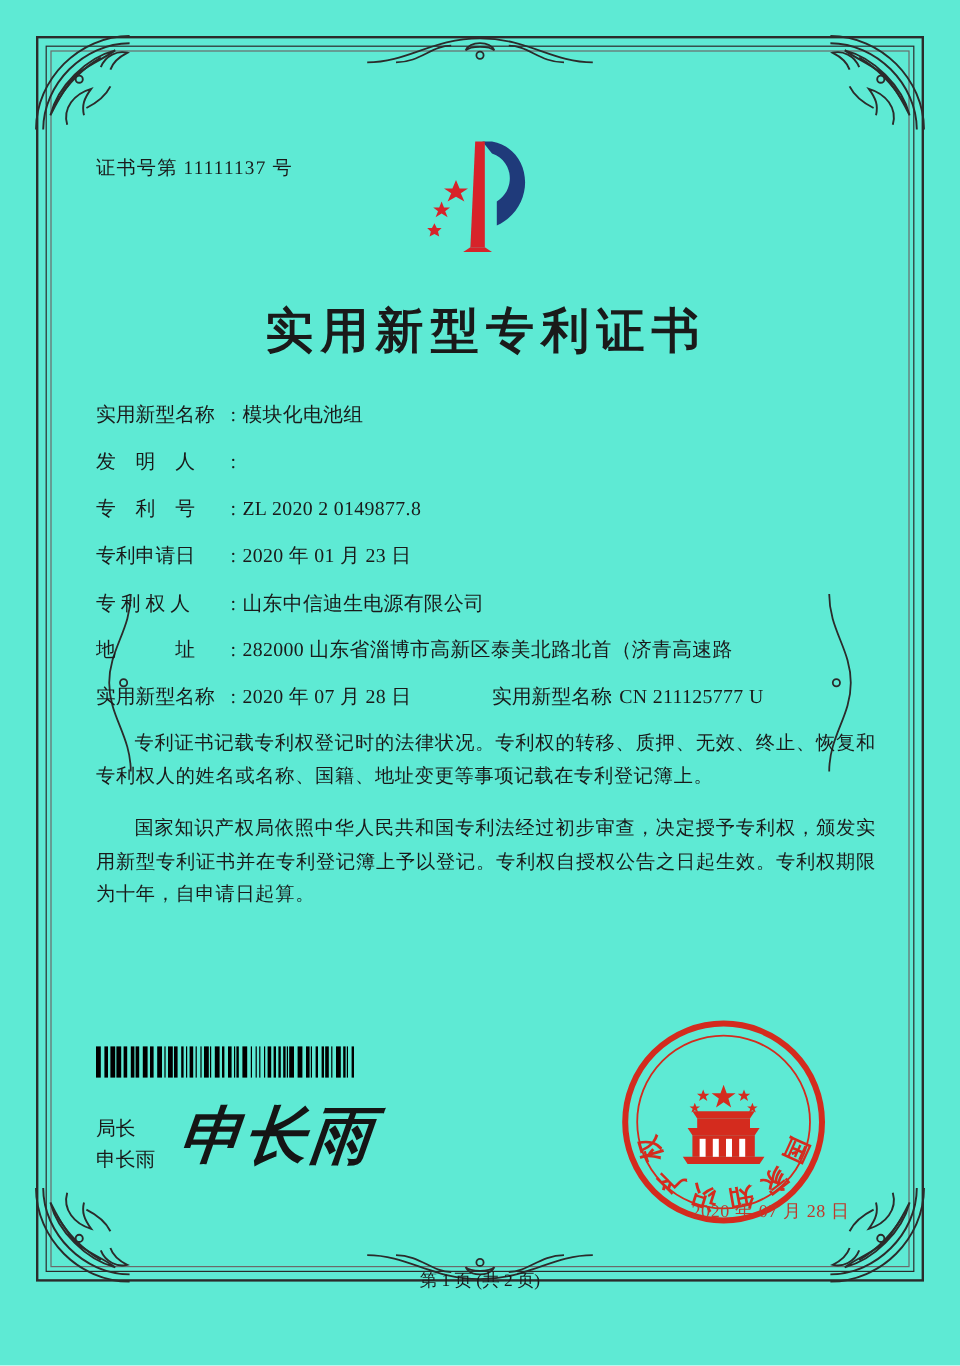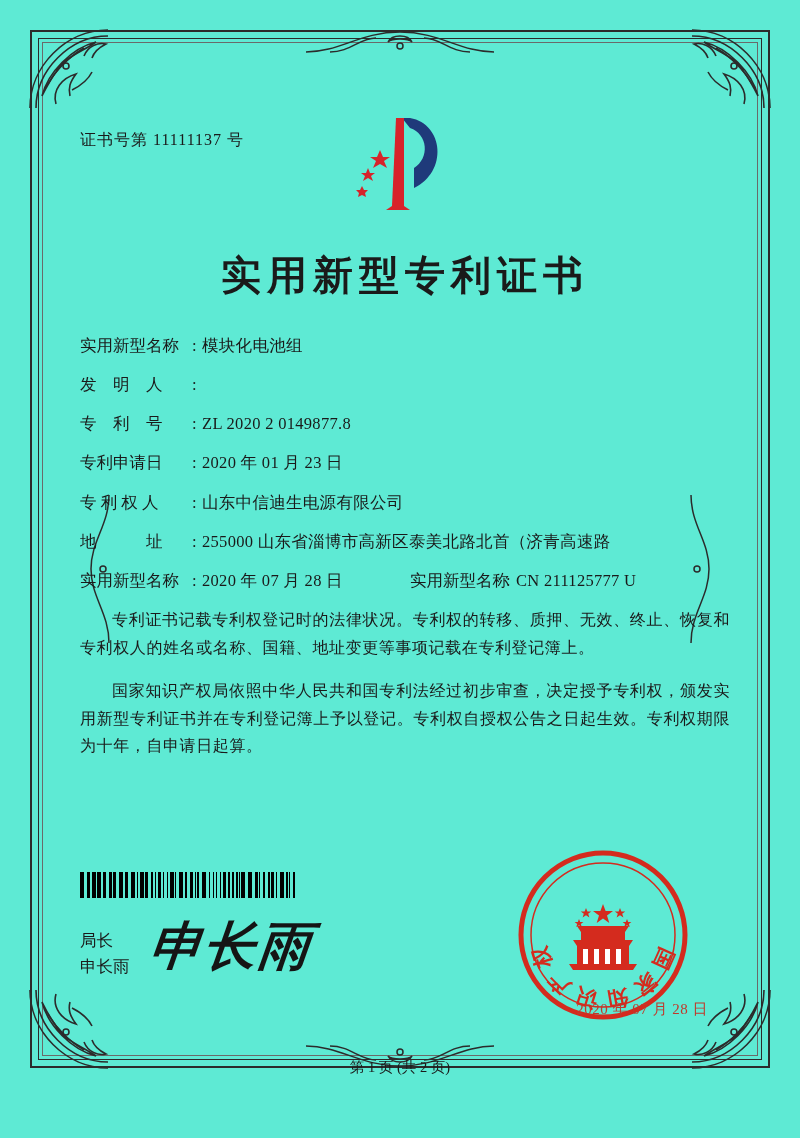--- a/index.html
+++ b/index.html
@@ -840,21 +840,21 @@
       <div class="field-row">
         <div class="f-label">专 利 权 人</div>
         <div class="f-sep">:</div>
         <div class="f-value">山东中信迪生电源有限公司</div>
       </div>
 
       <div class="field-row">
         <div class="f-label">地　　　址</div>
         <div class="f-sep">:</div>
         <div class="f-value">
-          <span>255000  山东省淄博市高新区泰美北路北首（济青高速路</span>
+          <span>282000  山东省淄博市高新区泰美北路北首（济青高速路</span>
         </div>
       </div>
 
       <div class="dual-row">
         <div class="dual-left">
           <div class="f-label">实用新型名称</div>
           <div class="f-sep">:</div>
           <div class="f-value">2020 年 07 月 28 日</div>
         </div>
         <div class="dual-right">

